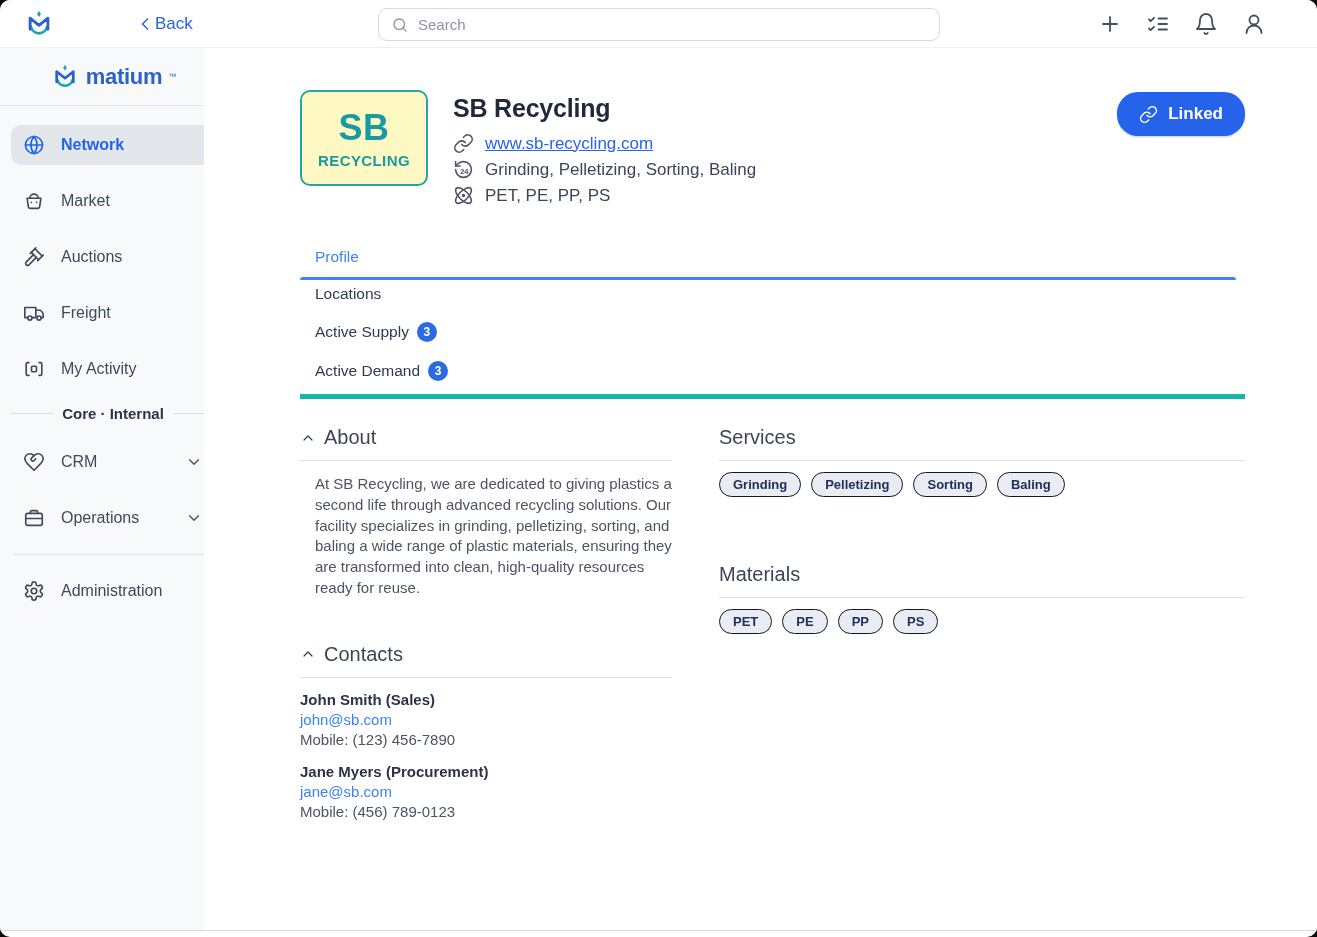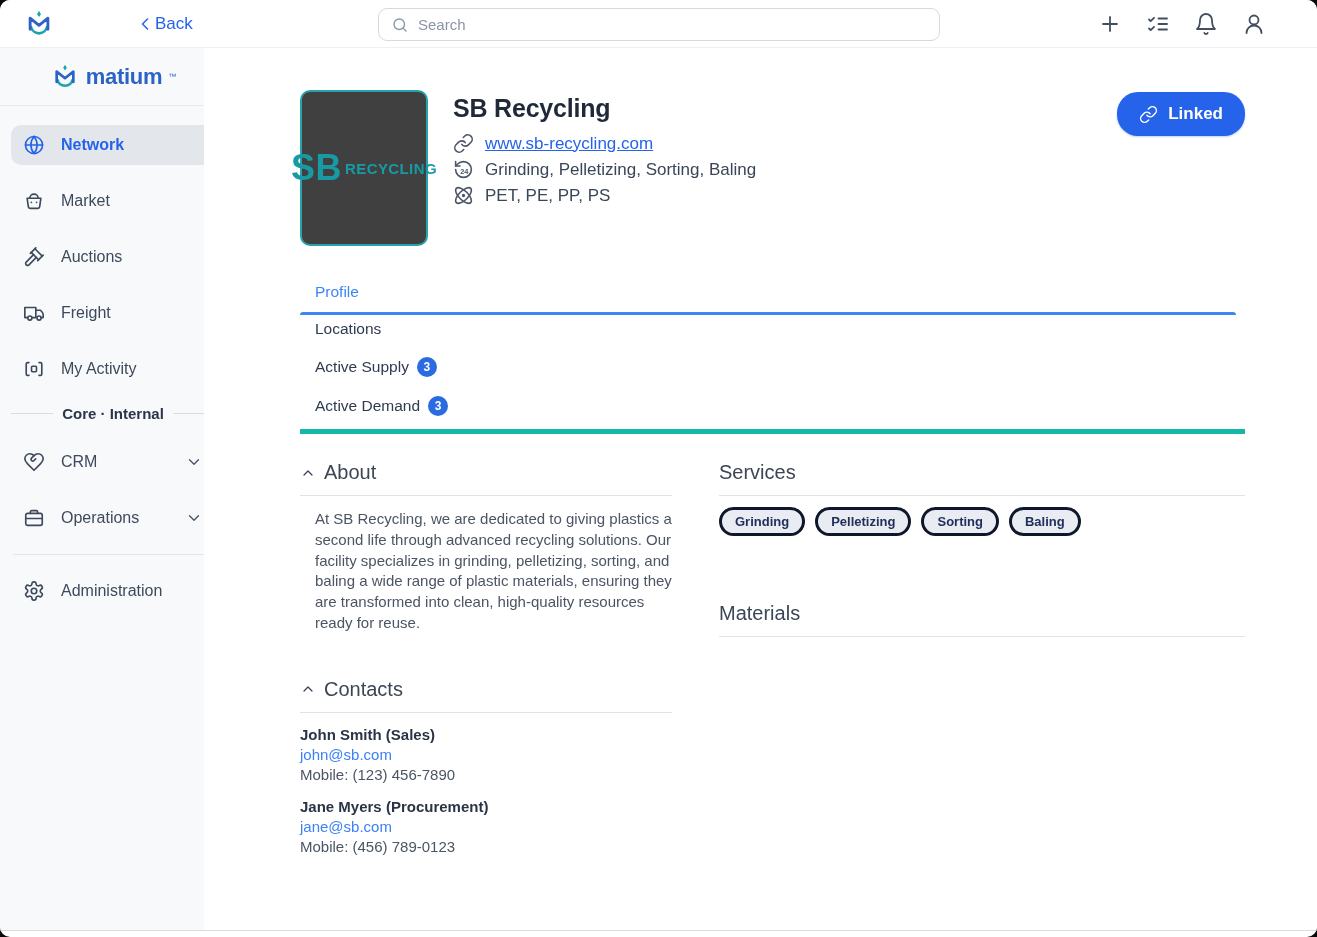--- a/index.html
+++ b/index.html
@@ -30,21 +30,21 @@
   .nav-item { display:flex; align-items:center; gap:16px; height:40px; padding:0 12px; border-radius:10px; color:#3e4a5c; font-size:16px; margin-bottom:16px; cursor:pointer; }
   .nav-item.active { background:#e3e6eb; color:#2563eb; font-weight:700; }
   .nav-item .chev { margin-left:auto; color:#4a5568; }
   .section-label { display:flex; align-items:center; gap:9px; margin:9px 0 20px; color:#2b3547; font-weight:700; font-size:15px; }
   .section-label::before, .section-label::after { content:""; flex:1; height:1px; background:#d9dde3; }
   .nav-divider { border:none; border-top:1px solid #e2e5ea; margin:0 2px 16px; }
 
   
   .main { position:absolute; top:48px; left:204px; right:0; bottom:7px; background:#fff; padding:42px 72px 0 96px; overflow:hidden; }
   .org-header { display:flex; align-items:flex-start; }
-  .org-logo { width:128px; height:156px; border:2px solid #28a3ab; border-radius:10px; background:#404040; display:flex; flex-direction:row; align-items:center; justify-content:center; gap:3px; }
+  .org-logo { width:128px; height:96px; border:2px solid #28a3ab; border-radius:10px; background:#fef9c3; display:flex; flex-direction:column; align-items:center; justify-content:center; gap:3px; }
   .org-logo .sb { font-size:36px; font-weight:800; color:#179aa4; letter-spacing:.5px; }
   .org-logo .rec { font-size:15px; font-weight:800; color:#179aa4; letter-spacing:.4px; }
   .org-info { margin-left:25px; padding-top:4px; }
   .org-info h1 { font-size:25px; font-weight:800; color:#1f2937; margin-bottom:10px; letter-spacing:-0.2px; }
   .info-row { display:flex; align-items:center; gap:11px; color:#3a4657; font-size:17px; margin-bottom:5px; }
   .info-row .ricon { color:#4a5568; flex:none; }
   .weblink { color:#2563eb; text-decoration:underline; }
   .linked-btn { margin-left:auto; margin-top:2px; background:#2563eb; color:#fff; border:none; border-radius:21px; padding:12px 22px; font-size:17px; font-weight:700; display:flex; align-items:center; gap:10px; cursor:pointer; font-family:inherit; box-shadow:0 1px 2px rgba(37,99,235,.3);justify-content:center; }
 
   
@@ -61,21 +61,21 @@
   .sec-head { display:flex; align-items:center; gap:8px; font-size:20px; color:#3c4654; font-weight:500; }
   .sec-head .collapse { color:#333f52; background:none; border:none; padding:0; cursor:pointer; display:flex; }
   .sec-rule { border:none; border-top:1px solid #dfe3e9; margin-top:11px; }
   .about-text { margin:13px 0 0 15px; font-size:15px; line-height:20.8px; color:#4b5563; }
   .contacts-block { margin-top:44px; }
   .contact { margin-top:12px; font-size:15px; line-height:20px; }
   .contact .cname { font-weight:700; color:#2b3445; }
   .contact .cemail { color:#3b82f6; text-decoration:none; display:inline-block; }
   .contact .cphone { color:#4b5563; }
   .chips { display:flex; gap:10px; margin-top:11px; }
-  .chip { background:#e9ecf2; border:3px solid #0f172a; border-radius:999px; padding:4px 13px; font-size:13px; font-weight:700; color:#20305a; cursor:default; }
+  .chip { background:#e9ecf2; border:1px solid #0f172a; border-radius:999px; padding:4px 13px; font-size:13px; font-weight:700; color:#20305a; cursor:default; }
   .materials-block { margin-top:66px; }
 </style>
 </head>
 <body>
 
 <div class="window">
 
   <header class="topbar">
     <span class="brand-mark-top">
       <svg width="32" height="32" viewBox="0 0 36 36">
@@ -375,18 +375,24 @@
             <span class="chip">Sorting</span>
             <span class="chip">Baling</span>
           </div>
         </section>
 
         <section class="materials-block">
           <div class="sec-head">
             <span>Materials</span>
           </div>
           <hr class="sec-rule">
+          <div class="chips">
+            <span class="chip">PET</span>
+            <span class="chip">PE</span>
+            <span class="chip">PP</span>
+            <span class="chip">PS</span>
+          </div>
         </section>
       </div>
 
     </div>
   </main>
 </div>
 
 </body></html>

